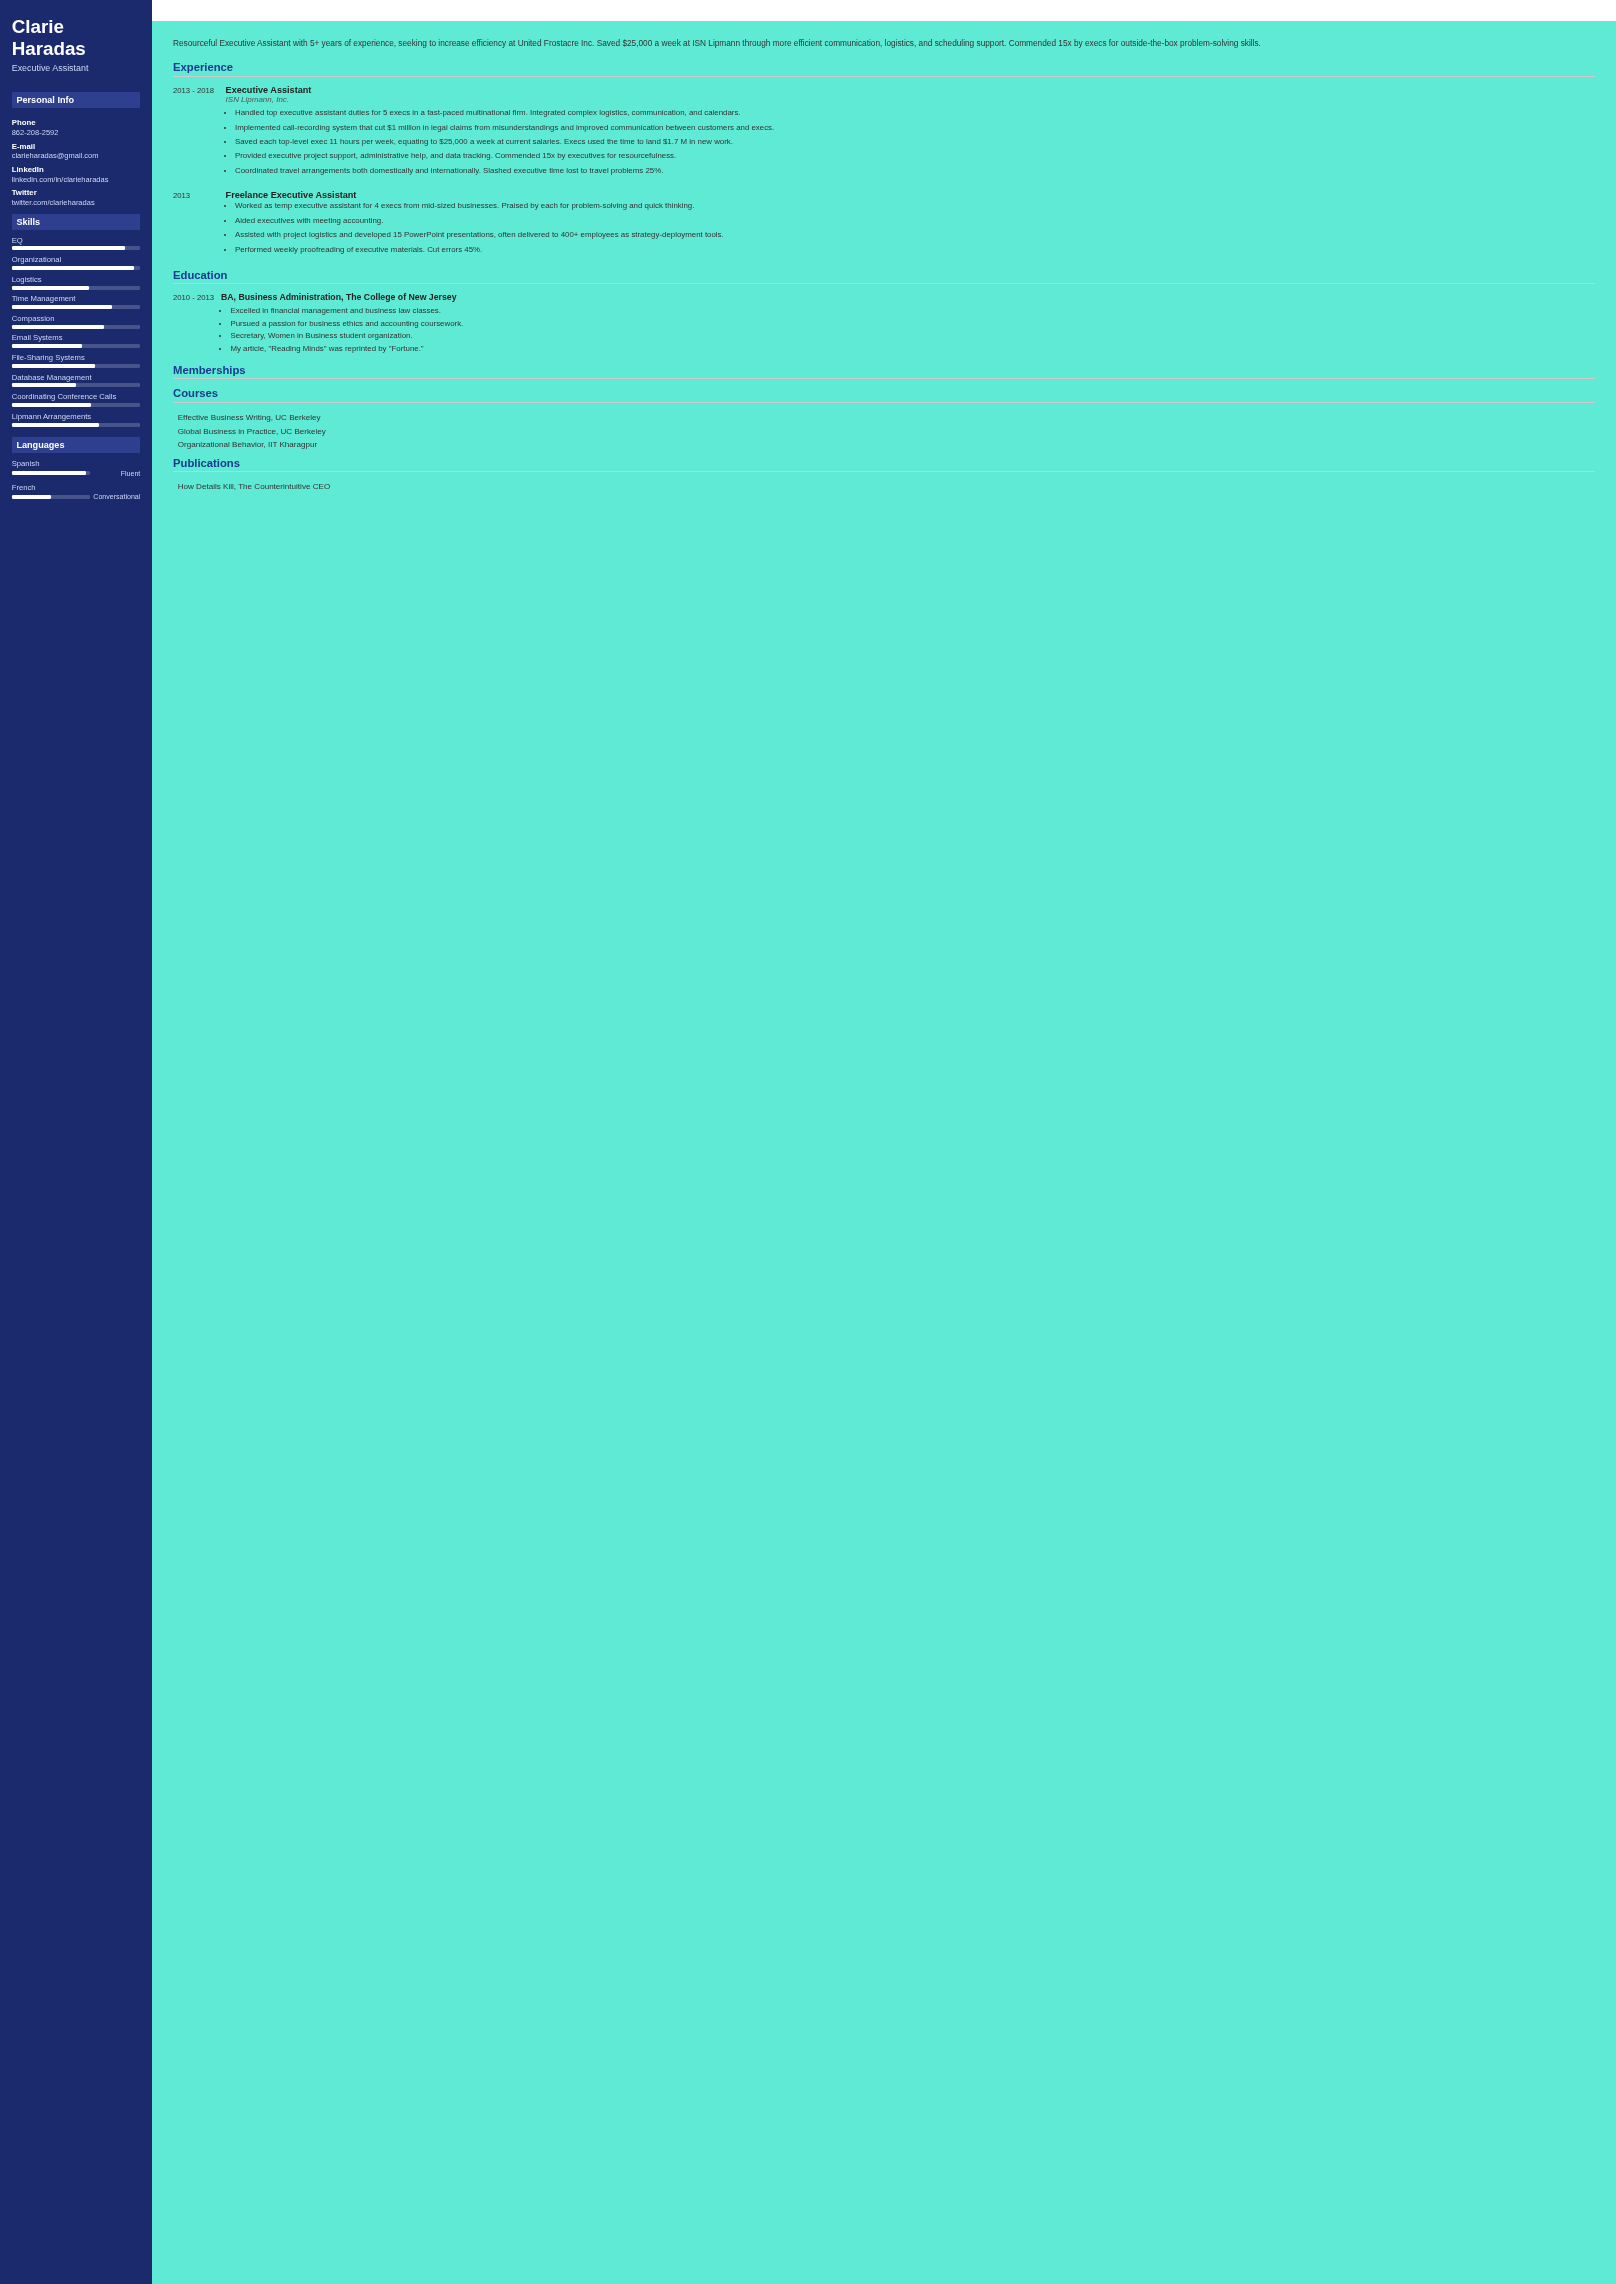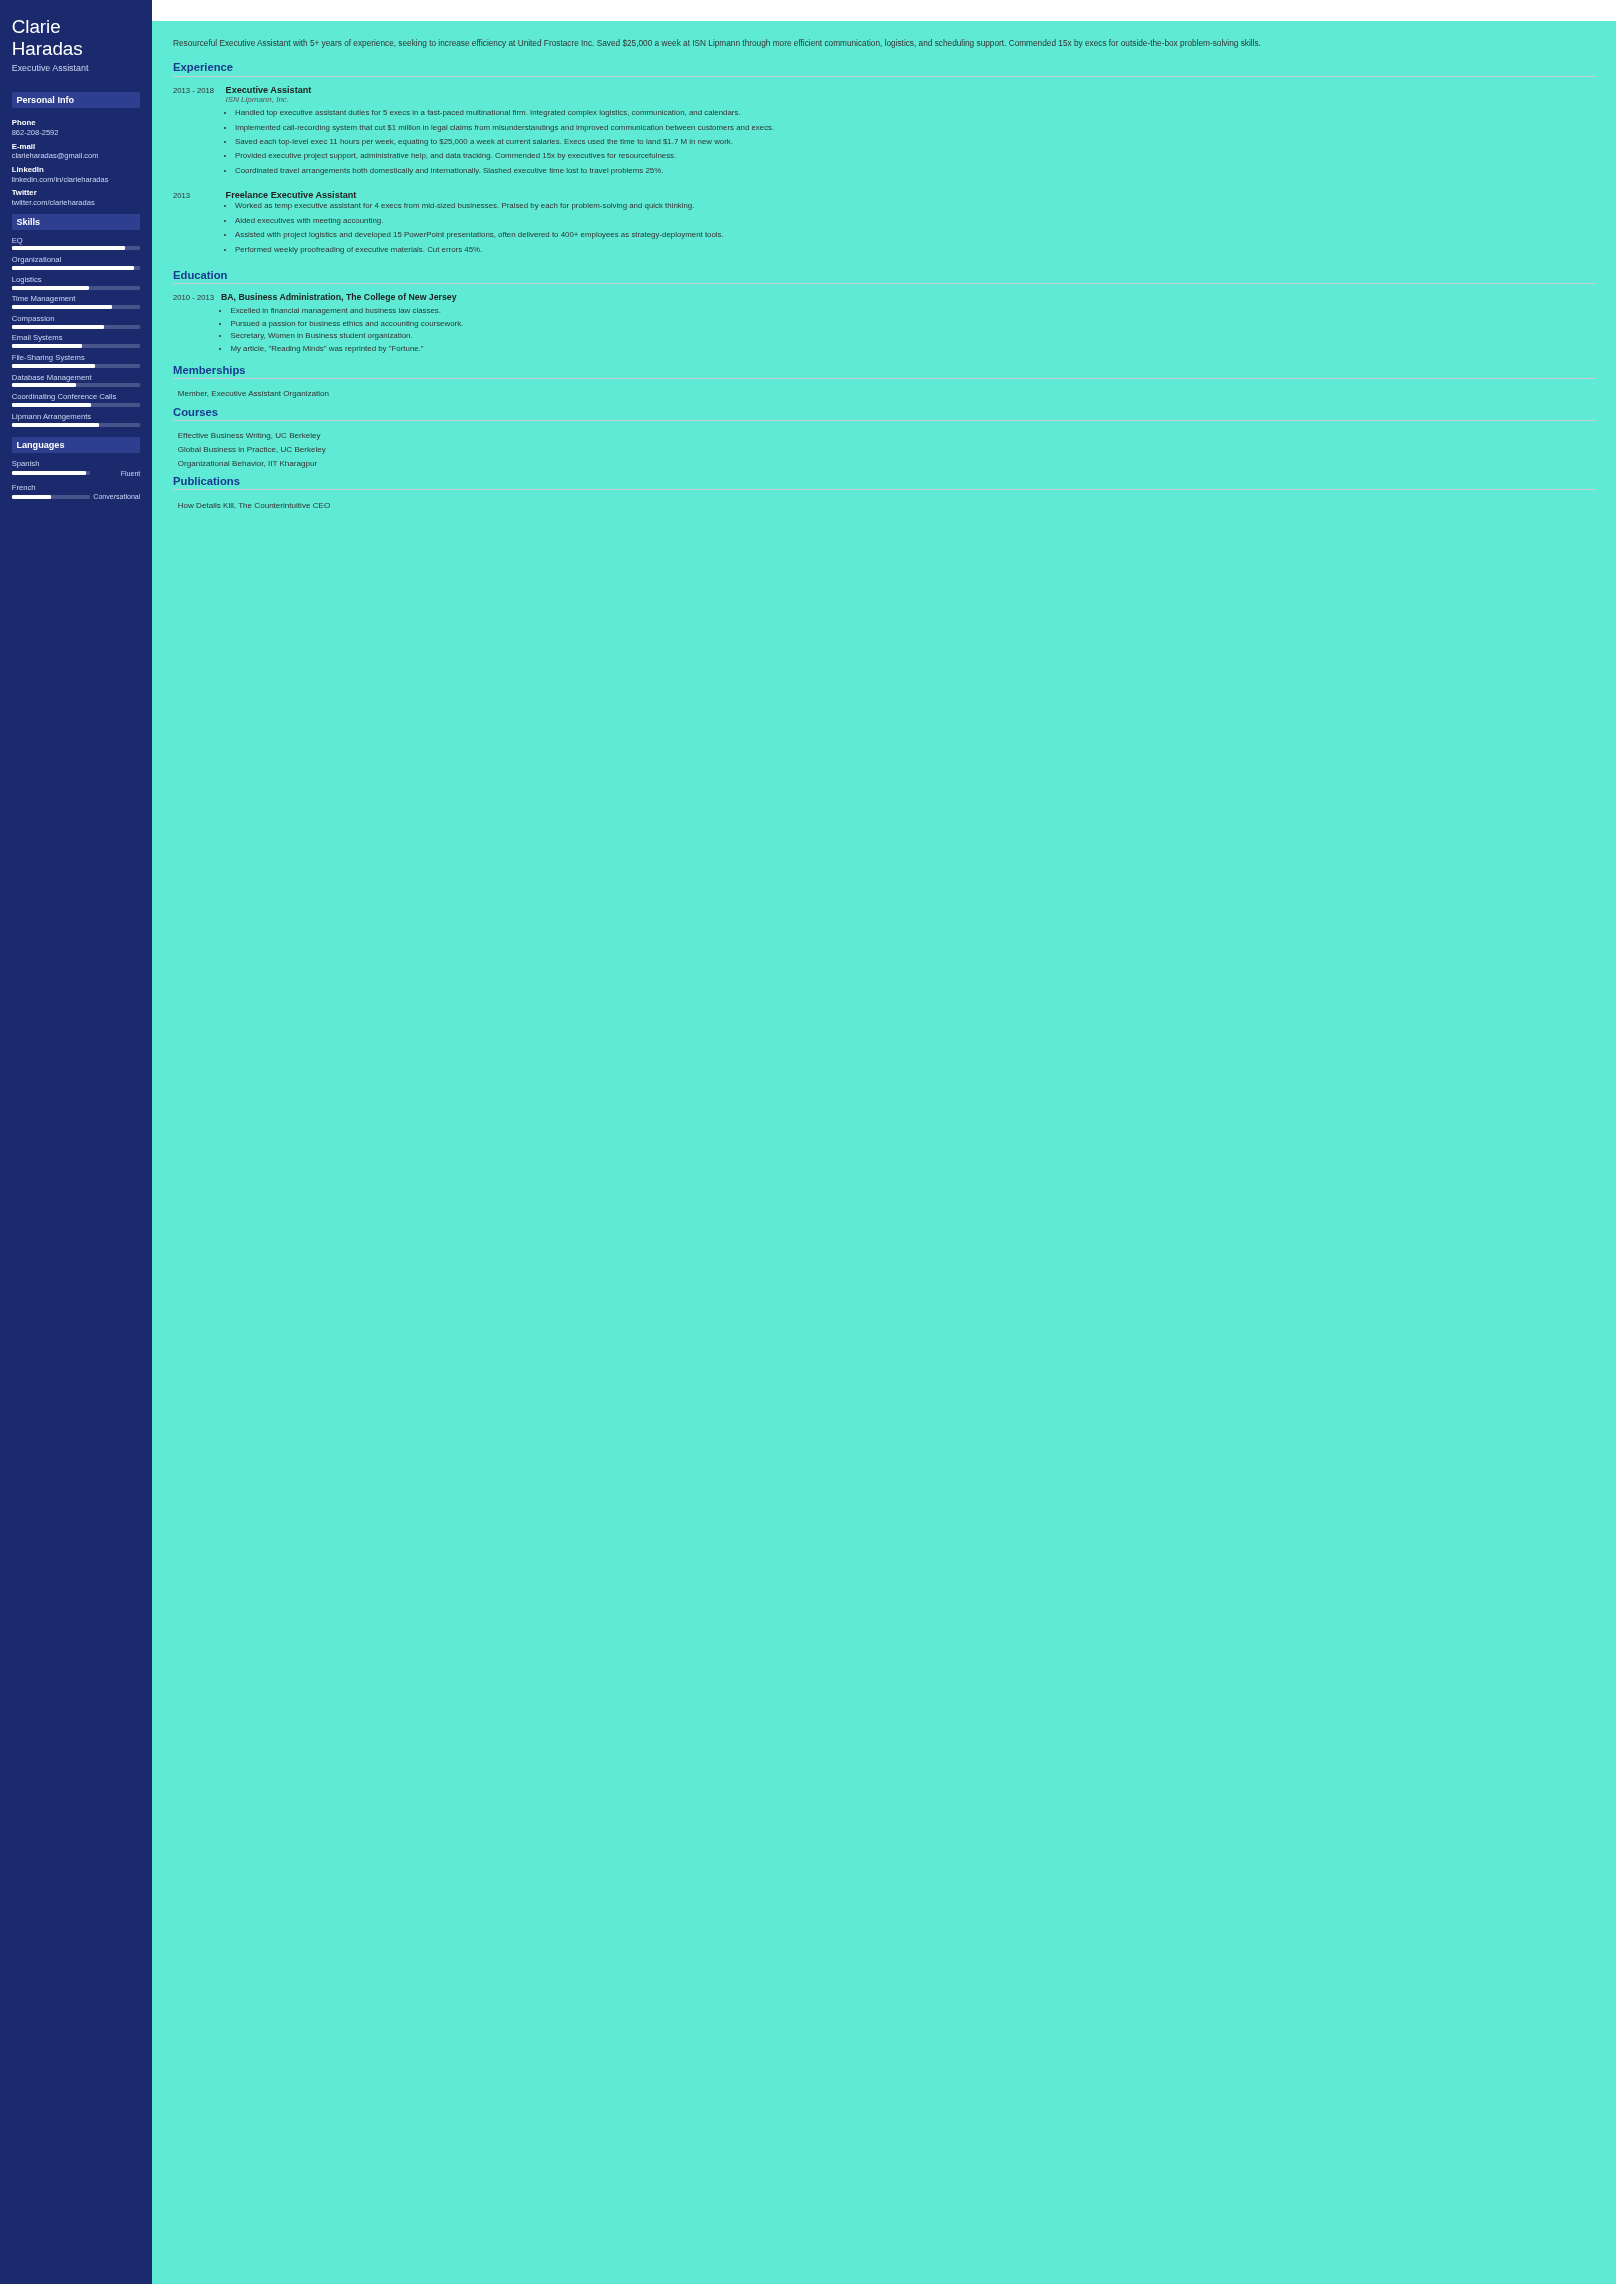--- a/index.html
+++ b/index.html
@@ -16,21 +16,21 @@
       min-width: 152px;
       background-color: #1a2a6c;
       color: #fff;
       padding: 16.4px 11.7px 23.5px 11.7px;
       display: flex;
       flex-direction: column;
     }
 
     .sidebar-name {
       font-size: 2rem;
-      font-weight: normal;
+      font-weight: bold;
       line-height: 1.15;
       margin-bottom: 3.5px;
       color: #fff;
     }
 
     .sidebar-title {
       font-size: 0.95rem;
       color: #ccd6f6;
       margin-bottom: 13px;
     }
@@ -359,23 +359,20 @@
             <li>Excelled in financial management and business law classes.</li>
             <li>Pursued a passion for business ethics and accounting coursework.</li>
             <li>Secretary, Women in Business student organization.</li>
             <li>My article, "Reading Minds" was reprinted by "Fortune."</li>
           </ul>
     </div>
   </div>
     </div>
 
   <div class="main-section-title">Memberships</div>
-  <div id="memberships-list">
-      <p class="membership-text">Member, Executive Assistant Organization</p>
-    </div>
 
   <div class="main-section-title">Courses</div>
   <div id="courses-list">
       <p class="course-text">Effective Business Writing, UC Berkeley</p>
       <p class="course-text">Global Business in Practice, UC Berkeley</p>
       <p class="course-text">Organizational Behavior, IIT Kharagpur</p>
     </div>
 
   <div class="main-section-title">Publications</div>
   <div id="publications-list">

